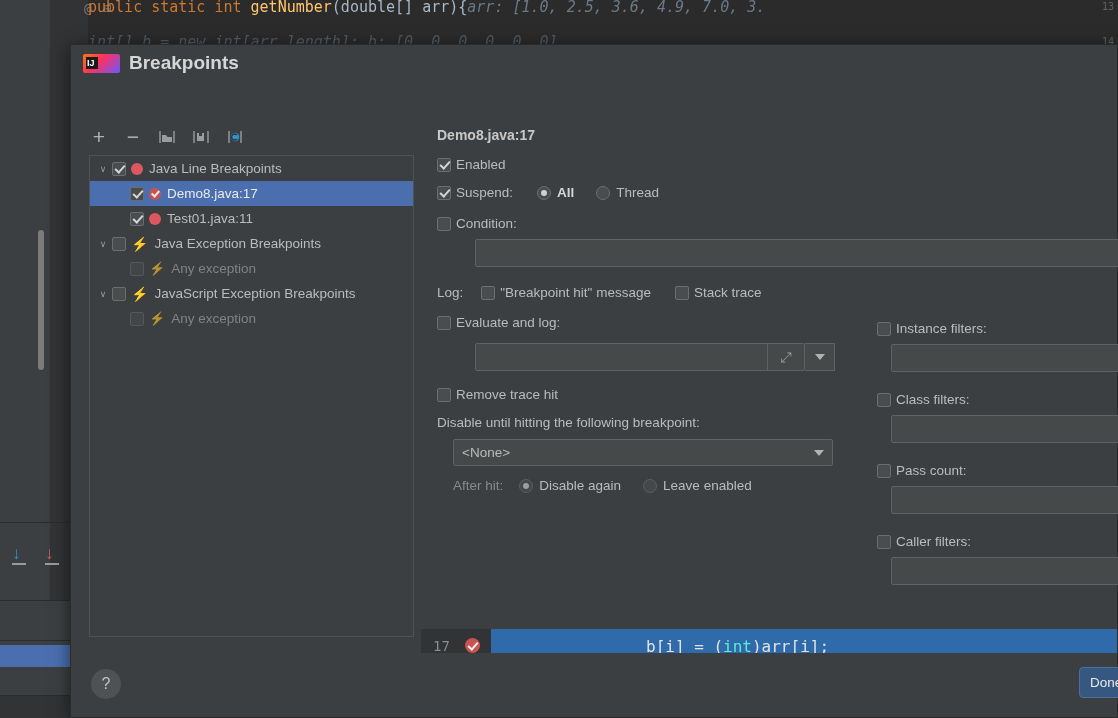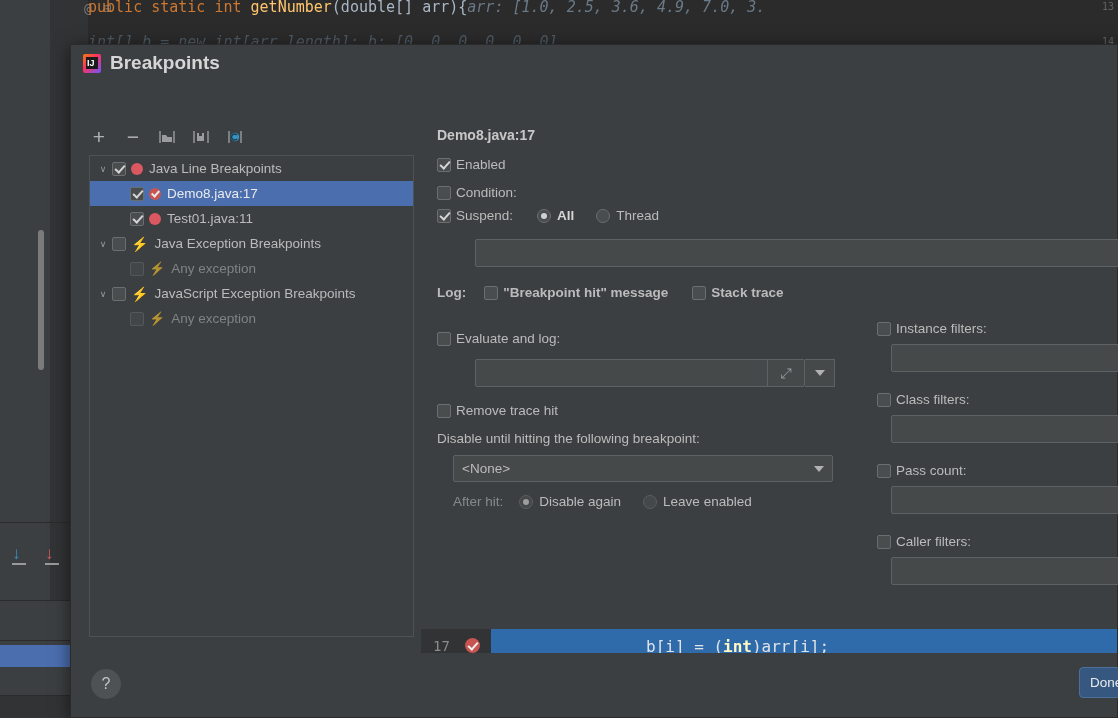--- a/index.html
+++ b/index.html
@@ -60,21 +60,21 @@
     background:#3c3f41;
     border:1px solid #2b2b2b;
     box-shadow:0 3px 16px rgba(0,0,0,.55);
     box-sizing:border-box;
   }
   .dlg-title-bar{
     height:36px;display:flex;align-items:center;padding-left:12px;gap:9px;
     background:#3c3f41;
   }
   .dlg-title{font-size:19px;color:#d6d6d6;font-weight:bold;}
-  .ij-logo{width:18px;height:19px;position:relative;border-radius:2px;overflow:hidden;
+  .ij-logo{width:37px;height:19px;position:relative;border-radius:2px;overflow:hidden;
     background:linear-gradient(135deg,#f97a12 0%,#fe315d 42%,#6b57ff 100%);}
   .ij-logo:after{
     content:"";position:absolute;left:3px;top:3px;width:12px;height:12px;background:#1b1b1b;
   }
   .ij-logo .ij-txt{position:absolute;left:4px;top:3px;color:#fff;font-size:9px;font-weight:bold;
     font-family:"Liberation Sans",sans-serif;z-index:2;line-height:12px;}
 
   .dlg-body{position:relative;height:574px;}
 
   
@@ -150,21 +150,21 @@
   }
   .pv-gutter{position:absolute;left:0;top:0;width:70px;height:100%;background:#313335;}
   .pv-ln{position:absolute;left:12px;top:9px;color:#8a8c8e;font-family:"DejaVu Sans Mono",monospace;font-size:14px;}
   .pv-bp{position:absolute;left:44px;top:9px;width:15px;height:15px;border-radius:50%;background:#c75450;}
   .pv-bp:after{content:"";position:absolute;left:5px;top:2px;width:4px;height:8px;border:solid #efefef;border-width:0 2px 2px 0;transform:rotate(42deg);}
   .pv-code-hl{
     position:absolute;left:70px;right:0;top:0;height:34px;background:#2f6bab;
     font-family:"DejaVu Sans Mono",monospace;font-size:16px;color:#dfe3e6;
     display:flex;align-items:center;padding-left:155px;white-space:pre;box-sizing:border-box;
   }
-  .pv-code-hl .kw2{color:#fef9c3;font-weight:bold;}
+  .pv-code-hl .kw2{color:#5eead4;}
   .pv-hscroll{position:absolute;left:72px;top:38px;width:545px;height:11px;background:#5c5f61;border-radius:2px;}
   .pv-ghost{
     position:absolute;left:225px;top:48px;font-family:"DejaVu Sans Mono",monospace;font-size:15px;
     color:#4a5a68;white-space:pre;
   }
 
   
   .footer{position:absolute;left:0;right:0;bottom:0;height:64px;background:#3c3f41;}
   .help-btn{
     position:absolute;left:20px;top:16px;width:30px;height:30px;border-radius:50%;
@@ -324,36 +324,36 @@
 
     <div class="detail">
 
       <div class="det-title">Demo8.java:17</div>
 
       <div class="row">
         <span class="chk on"></span>
         <span class="lbl">Enabled</span>
       </div>
 
-      <div class="row" style="margin-bottom:8px;">
-        <span class="chk"></span>
-        <span class="lbl">Condition:</span>
-      </div>
-
       <div class="row" style="margin-bottom:16px;">
         <span class="chk on"></span>
         <span class="lbl">Suspend:</span>
         <span class="radio on" style="margin-left:24px;"></span>
         <span class="lbl bold">All</span>
         <span class="radio" style="margin-left:22px;"></span>
         <span class="lbl">Thread</span>
       </div>
+
+      <div class="row" style="margin-bottom:8px;">
+        <span class="chk"></span>
+        <span class="lbl">Condition:</span>
+      </div>
       <div class="field" style="margin:0 0 18px 44px;width:700px;" title=""></div>
 
-      <div class="row" style="margin-bottom:31px;font-weight:bold;">
+      <div class="row" style="margin-bottom:15px;">
         <span class="lbl" style="margin-right:18px;">Log:</span>
         <span class="chk"></span>
         <span class="lbl">"Breakpoint hit" message</span>
         <span class="chk" style="margin-left:24px;"></span>
         <span class="lbl">Stack trace</span>
       </div>
 
       <div class="row" style="margin-bottom:13px;">
         <span class="chk"></span>
         <span class="lbl">Evaluate and log:</span>

